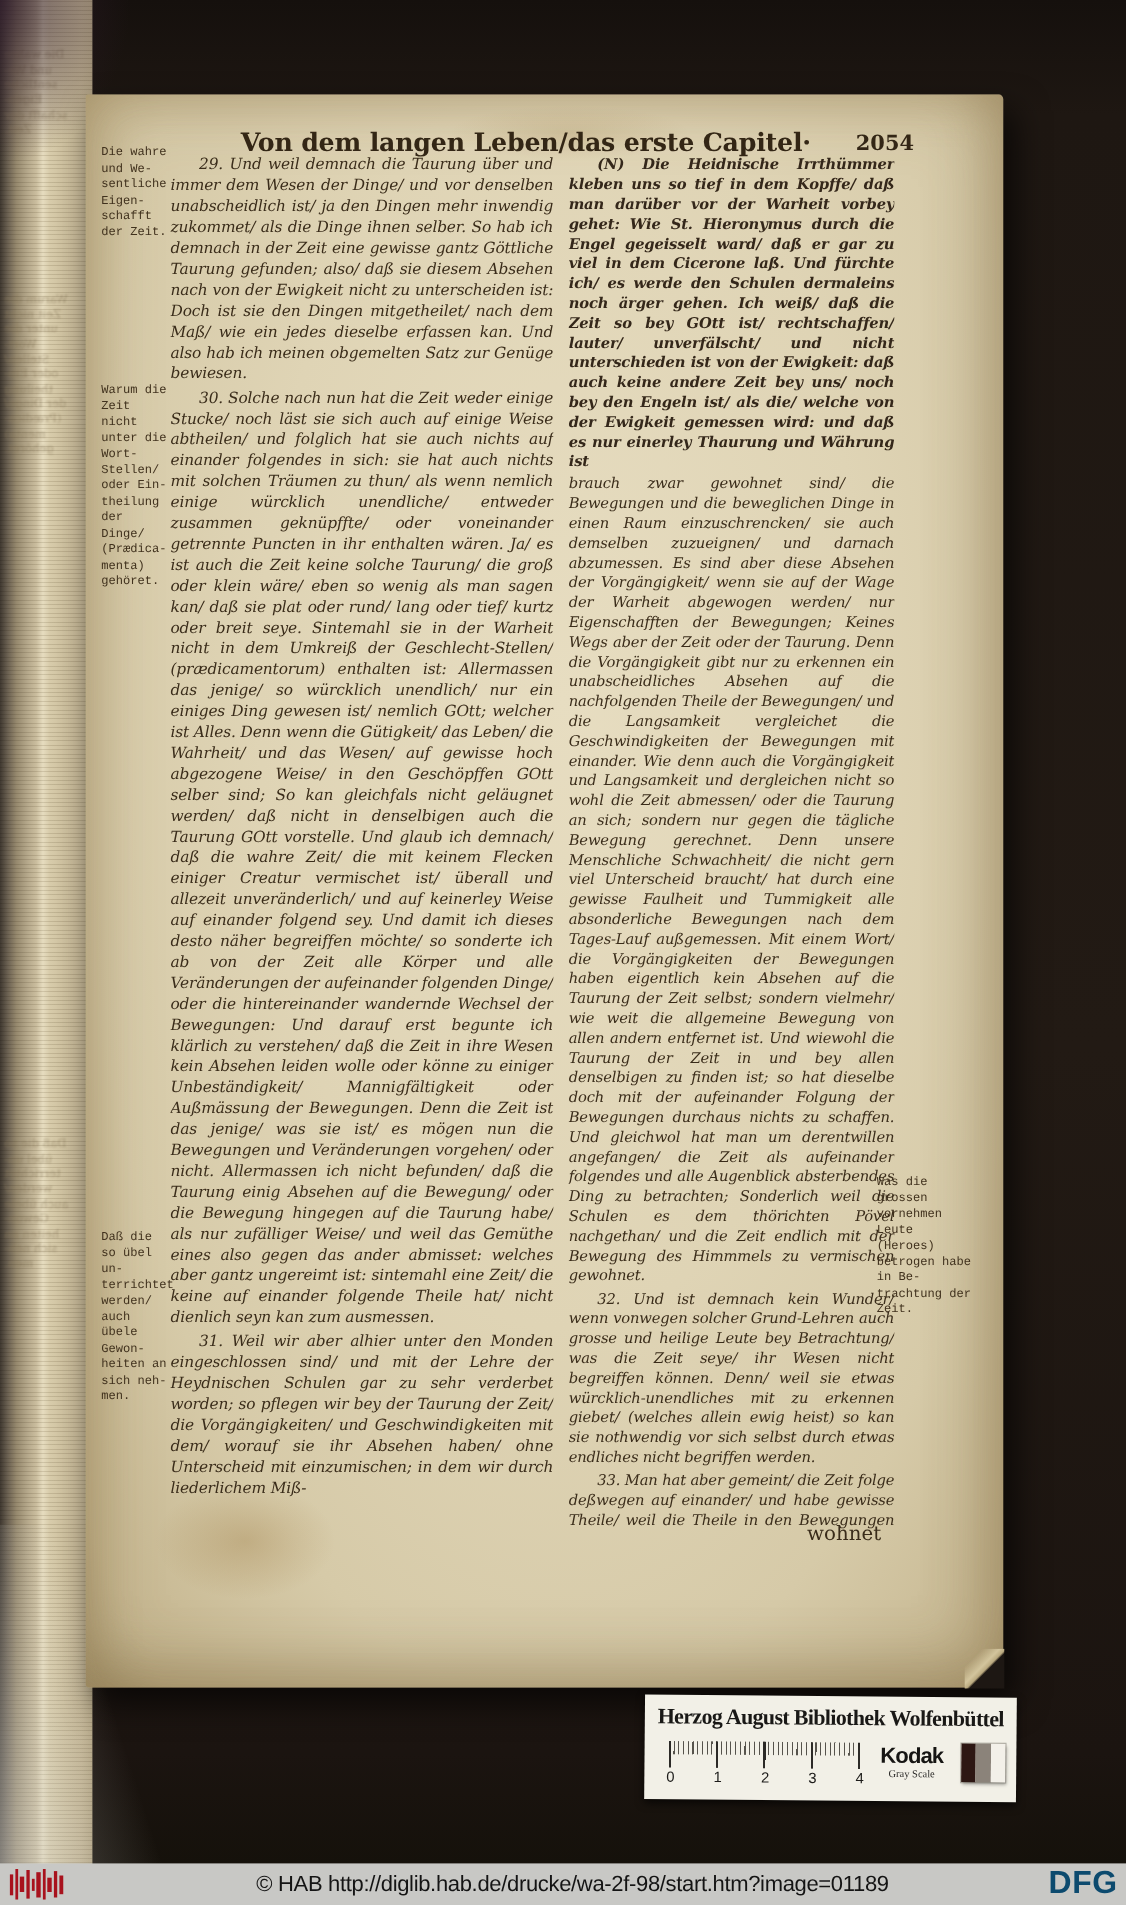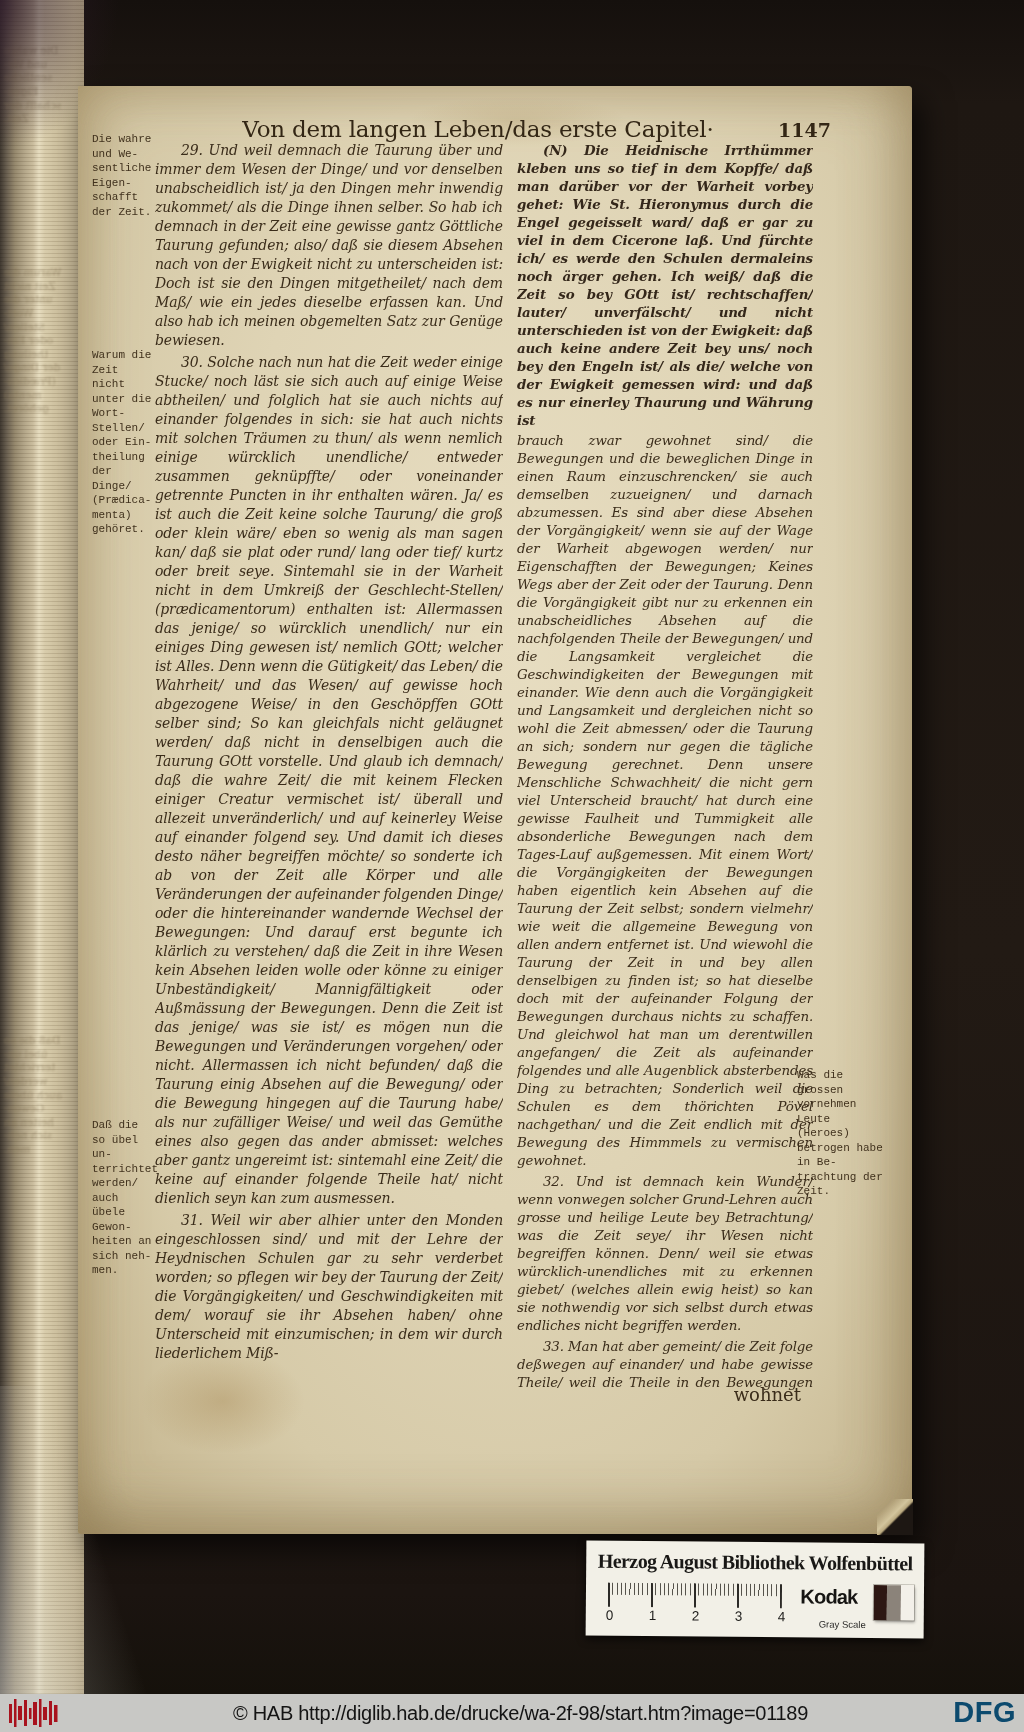--- a/index.html
+++ b/index.html
@@ -26,21 +26,21 @@
     border-radius:2px 4px 10px 3px;}
   .dogear{position:absolute;right:-1px;bottom:-1px;width:36px;height:36px;
     background:linear-gradient(315deg,#1d1713 44%,#baa97f 48%,#d3c59d 56%,rgba(224,213,182,0) 78%);}
   .stain{position:absolute;pointer-events:none;}
   .stain.s1{left:60px;top:1260px;width:170px;height:110px;
     background:radial-gradient(ellipse,rgba(146,108,48,.28),transparent 68%);}
   .stain.s2{left:330px;top:10px;width:220px;height:50px;
     background:radial-gradient(ellipse,rgba(150,118,60,.18),transparent 70%);}
   
   .running-title{position:absolute;top:30px;left:120px;width:560px;text-align:center;
-    font-weight:normal;font-size:23px;letter-spacing:-.2px;color:#332615;}
+    font-weight:bold;font-size:23px;letter-spacing:-.2px;color:#332615;}
   .page-number{position:absolute;top:33px;left:700px;font-weight:bold;font-size:19px;color:#332615;}
   
   .mnote{position:absolute;width:62px;font-size:11px;line-height:1.32;color:#40311d;font-family:Liberation Mono, monospace;}
   .mnote.l{left:14px;}
   .mnote.r{left:719px;width:88px;}
   .n1{top:46px}.n2{top:262px}.n3{top:1032px}
   .rn1{top:982px}.rn2{top:1154px}
   
   .col{position:absolute;top:55px;text-align:justify;overflow:hidden;color:#3a2c1a;}
   .col1{left:77px;width:348px;height:1258px;font-size:14px;line-height:19px;}
@@ -61,21 +61,21 @@
       repeating-linear-gradient(90deg,#2c2a27 0 2px,transparent 2px 43px),
       repeating-linear-gradient(90deg,#56534c 0 1px,transparent 1px 4.3px);
     background-size:174px 24px,172px 12px;}
   .ruler-numbers{position:relative;height:18px;font-family:"Liberation Sans",sans-serif;
     font-size:13.5px;color:#1d1c1a;}
   .ruler-numbers span{position:absolute;top:1px;}
   .rnum0{left:-2px}.rnum1{left:41px}.rnum2{left:84px}.rnum3{left:127px}.rnum4{left:170px}
   .kodak{position:absolute;left:206px;top:44px;width:74px;text-align:center;}
   .kodak-brand{font-family:"Liberation Sans",sans-serif;font-weight:bold;font-size:20px;
     letter-spacing:-.8px;color:#161513;line-height:1;}
-  .kodak-sub{font-family:Liberation Sans, sans-serif;font-size:9.5px;color:#2b2a28;margin-top:12px;text-align:right;}
+  .kodak-sub{font-family:Liberation Serif, serif;font-size:9.5px;color:#2b2a28;margin-top:2px;}
   .patch{position:absolute;left:288px;top:42px;width:40px;height:35px;display:flex;
     box-shadow:0 0 0 1px rgba(120,115,105,.5), 1px 2px 3px rgba(0,0,0,.35);}
   .patch div{flex:1;}
   .patch .p-dark{background:#2d1713;}
   .patch .p-mid{background:#8b837a;}
   .patch .p-light{background:#f3f0e9;}
   
   .footer{position:absolute;left:0;top:1694px;width:1024px;height:38px;background:#c8c8c5;}
   .hab-logo{position:absolute;left:8px;top:5px;}
   .footer-url{position:absolute;left:0;right:0;top:8px;text-align:center;
@@ -93,21 +93,21 @@
     <div class="ghost" style="left:4px;top:266px;">Warum die Zeit nicht unter die Wort-Stellen/ oder Ein­theilung der Dinge/ (Prædica­menta) gehöret.</div>
     <div class="ghost" style="left:4px;top:1034px;">Daß die so übel un­terrichtet werden/ auch übele Gewon­heiten an sich neh­men.</div>
   </div>
   <div class="spine-shadow"></div>
 
   <div class="paper">
     <div class="stain s1"></div>
     <div class="stain s2"></div>
 
     <div class="running-title">Von dem langen Leben/das erste Capitel·</div>
-    <div class="page-number">1147</div>
+    <div class="page-number">2054</div>
 
     <div class="mnote l n1">Die wahre und We­sentliche Eigen­schafft der Zeit.</div>
     <div class="mnote l n2">Warum die Zeit nicht unter die Wort-Stellen/ oder Ein­theilung der Dinge/ (Prædica­menta) gehöret.</div>
     <div class="mnote r rn1">Was die grossen vornehmen Leute (Heroes) betrogen habe in Be­trachtung der Zeit.</div>
 
     <div class="mnote l n3">Daß die so übel un­terrichtet werden/ auch übele Gewon­heiten an sich neh­men.</div>
 
     <div class="col col1">
       <p>29. Und weil demnach die Taurung über und immer dem Wesen der Dinge/ und vor denselben unabscheidlich ist/ ja den Dingen mehr inwendig zukommet/ als die Dinge ihnen selber. So hab ich demnach in der Zeit eine gewisse gantz Göttliche Taurung gefunden; also/ daß sie diesem Absehen nach von der Ewigkeit nicht zu unterscheiden ist: Doch ist sie den Dingen mitgetheilet/ nach dem Maß/ wie ein jedes dieselbe erfassen kan. Und also hab ich meinen obgemelten Satz zur Genüge bewiesen.</p>
       <p>30. Solche nach nun hat die Zeit weder einige Stucke/ noch läst sie sich auch auf einige Weise abtheilen/ und folglich hat sie auch nichts auf einander folgendes in sich: sie hat auch nichts mit solchen Träumen zu thun/ als wenn nemlich einige würcklich unendliche/ entweder zusammen geknüpffte/ oder voneinander getrennte Puncten in ihr enthalten wären. Ja/ es ist auch die Zeit keine solche Taurung/ die groß oder klein wäre/ eben so wenig als man sagen kan/ daß sie plat oder rund/ lang oder tief/ kurtz oder breit seye. Sintemahl sie in der Warheit nicht in dem Umkreiß der Geschlecht-Stellen/ (prædicamentorum) enthalten ist: Allermassen das jenige/ so würcklich unendlich/ nur ein einiges Ding gewesen ist/ nemlich GOtt; welcher ist Alles. Denn wenn die Gütigkeit/ das Leben/ die Wahrheit/ und das Wesen/ auf gewisse hoch abgezogene Weise/ in den Geschöpffen GOtt selber sind; So kan gleichfals nicht geläugnet werden/ daß nicht in denselbigen auch die Taurung GOtt vorstelle. Und glaub ich demnach/ daß die wahre Zeit/ die mit keinem Flecken einiger Creatur vermischet ist/ überall und allezeit unveränderlich/ und auf keinerley Weise auf einander folgend sey. Und damit ich dieses desto näher begreiffen möchte/ so sonderte ich ab von der Zeit alle Körper und alle Veränderungen der aufeinander folgenden Dinge/ oder die hintereinander wandernde Wechsel der Bewegungen: Und darauf erst begunte ich klärlich zu verstehen/ daß die Zeit in ihre Wesen kein Absehen leiden wolle oder könne zu einiger Unbeständigkeit/ Mannigfältigkeit oder Außmässung der Bewegungen. Denn die Zeit ist das jenige/ was sie ist/ es mögen nun die Bewegungen und Veränderungen vorgehen/ oder nicht. Allermassen ich nicht befunden/ daß die Taurung einig Absehen auf die Bewegung/ oder die Bewegung hingegen auf die Taurung habe/ als nur zufälliger Weise/ und weil das Gemüthe eines also gegen das ander abmisset: welches aber gantz ungereimt ist: sintemahl eine Zeit/ die keine auf einander folgende Theile hat/ nicht dienlich seyn kan zum ausmessen.</p>

